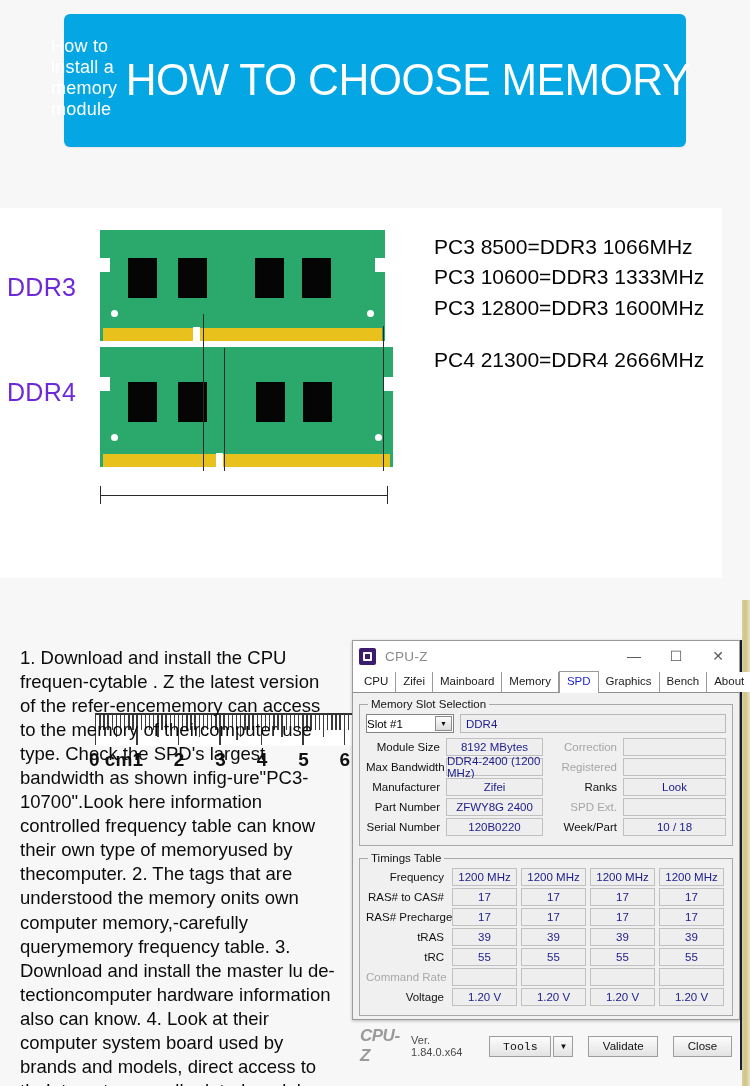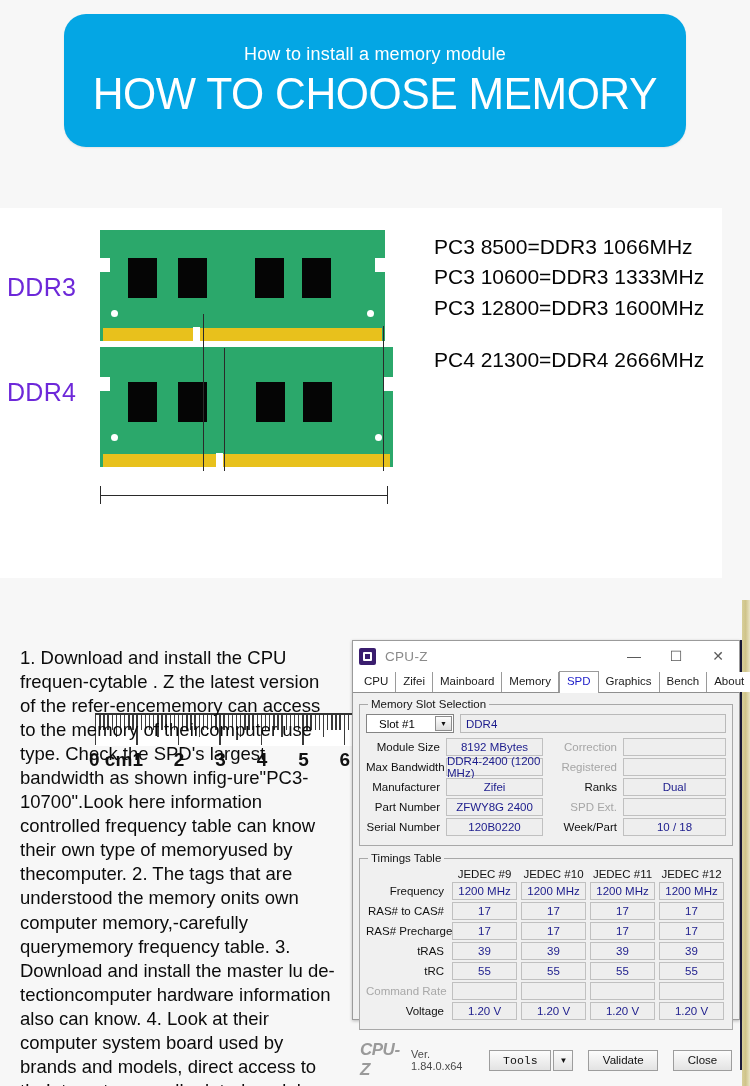--- a/index.html
+++ b/index.html
@@ -9,22 +9,22 @@
     width:750px; height:1086px;
     background:#f7f7f7;
     font-family:"Liberation Sans", sans-serif;
     position:relative; overflow:hidden;
   }
 
   
   .hero-wrap { width:750px; height:162px; background:#f7f7f7; padding-top:14px; }
   .hero {
     margin:0 auto; width:622px; height:133px;
-    background:#04A6E4; border-radius:22px;
-    display:flex; flex-direction:column; align-items:center; justify-content:center;
+    background:#04A6E4; border-radius:6px;
+    display:flex; flex-direction:row; align-items:center; justify-content:center;
     box-shadow:0 1px 2px rgba(0,0,0,.08);
   }
   .hero-sub {
     color:#ffffff; font-size:18px; font-weight:400;
     letter-spacing:.2px; margin-bottom:6px;
   }
   .hero-title {
     color:#ffffff; font-size:44px; font-weight:400;
     letter-spacing:-0.5px; line-height:1.05;
     white-space:nowrap; transform:scaleX(.97);
@@ -161,21 +161,21 @@
   }
   fieldset.cz-group > legend {
     font-size:11.5px; color:#141414; padding:0 3px; margin-left:2px;
   }
 
   
   .slot-row { display:flex; align-items:center; margin-bottom:5px; }
   .slot-select {
     width:88px; height:19px; background:#ffffff; border:1px solid #848484;
     display:flex; align-items:center; font-size:11.5px; color:#000;
-    padding-left:12px; position:relative;
+    padding-left:0; position:relative;
   }
   .slot-arrow {
     position:absolute; right:1px; top:1px; width:17px; height:15px;
     background:linear-gradient(#fdfdfd,#dcdcdc); border:1px solid #8c8c8c;
     display:flex; align-items:center; justify-content:center;
     font-size:7px; color:#111;
   }
   .slot-type {
     flex:1; margin-left:6px; height:19px; background:#eeeeee;
     border:1px solid #b9b9b9; font-size:11.5px; color:#1b1b8c;
@@ -465,43 +465,36 @@
             <div class="spd-row">
               <div class="spd-label dim">Correction</div>
               <div class="spd-val empty">&nbsp;</div>
             </div>
             <div class="spd-row">
               <div class="spd-label dim">Registered</div>
               <div class="spd-val empty">&nbsp;</div>
             </div>
             <div class="spd-row">
               <div class="spd-label">Ranks</div>
-              <div class="spd-val">Dual</div>
+              <div class="spd-val">Look</div>
             </div>
             <div class="spd-row">
               <div class="spd-label dim">SPD Ext.</div>
               <div class="spd-val empty">&nbsp;</div>
             </div>
             <div class="spd-row">
               <div class="spd-label">Week/Part</div>
               <div class="spd-val">10 / 18</div>
             </div>
           </div>
       </div>
     </fieldset>
 
     <fieldset class="cz-group">
       <legend>Timings Table</legend>
-      <div class="tt-head">
-        <div class="tt-head-spacer"></div>
-      <div class="tt-head-cell">JEDEC #9</div>
-          <div class="tt-head-cell">JEDEC #10</div>
-          <div class="tt-head-cell">JEDEC #11</div>
-          <div class="tt-head-cell">JEDEC #12</div>
-        </div>
       <div>
           <div class="tt-row">
             <div class="tt-label">Frequency</div>
             <div class="tt-cell">1200 MHz</div>
             <div class="tt-cell">1200 MHz</div>
             <div class="tt-cell">1200 MHz</div>
             <div class="tt-cell">1200 MHz</div>
           </div>
           <div class="tt-row">
             <div class="tt-label">RAS# to CAS#</div>

